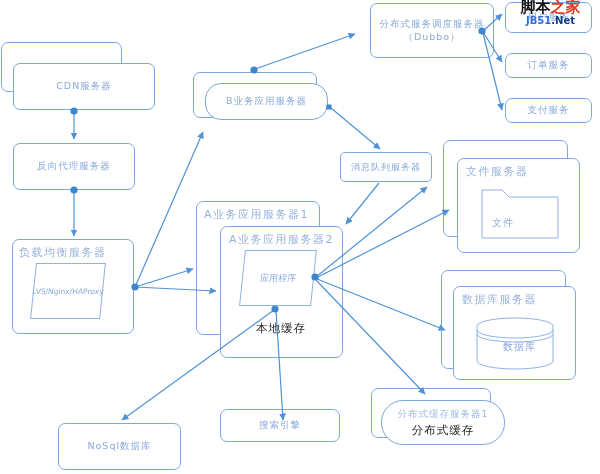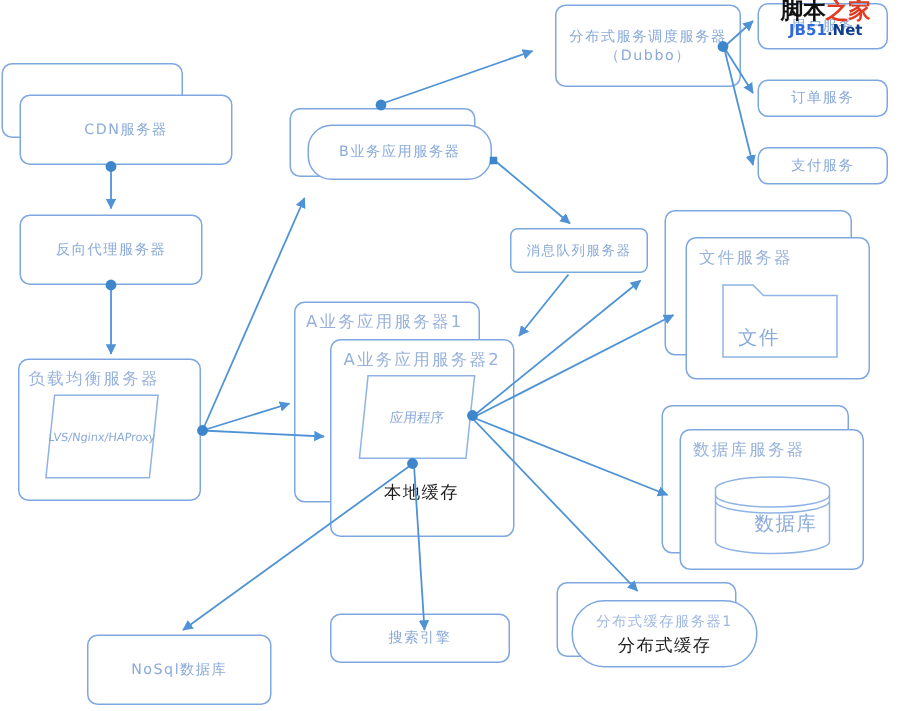--- a/index.html
+++ b/index.html
@@ -8,21 +8,21 @@
   .box{position:absolute;background:#fff;border:1px solid #7fa7df;border-radius:7px;box-sizing:border-box;}
   .back{border-radius:7px;}
   .lbl{position:absolute;inset:0;display:flex;align-items:center;justify-content:center;
        color:#8aaad9;font-size:9.5px;letter-spacing:1px;text-align:center;}
   .title{position:absolute;top:5px;left:8px;color:#97b2dc;font-size:11px;letter-spacing:1.5px;}
   .para{position:absolute;border:1px solid #8fb3e4;background:#fff;transform:skewX(-6deg);box-sizing:border-box;
         display:flex;align-items:center;justify-content:center;color:#8aaad9;}
   .black-text{position:absolute;color:#1d1d1d;font-size:11.5px;letter-spacing:1px;}
   #edges-svg{position:absolute;left:0;top:0;width:600px;height:474px;pointer-events:none;}
   .shape-svg{position:absolute;}
-  .shape-lbl{position:absolute;color:#8aaad9;font-size:13px;letter-spacing:1px;}
+  .shape-lbl{position:absolute;color:#8aaad9;font-size:10px;letter-spacing:1px;}
   #watermark{position:absolute;left:503px;top:0;width:95px;text-align:center;line-height:1.05;}
   #watermark .wm1{font-size:15px;font-weight:bold;color:#111;}
   #watermark .wm1 .red{color:#e23a1f;}
   #watermark .wm2{font-size:10px;font-weight:bold;color:#103c8c;}
   #watermark .wm2 .blue{color:#2f6bd8;text-shadow:0 0 1px #fff;}
   .two-line{position:absolute;inset:0;display:flex;flex-direction:column;align-items:center;justify-content:center;
             color:#8aaad9;font-size:9.5px;letter-spacing:1px;}
   .cache-title{color:#a0b9e2;font-size:9.5px;letter-spacing:1px;}
   .cache-black{color:#1d1d1d;font-size:11.5px;letter-spacing:1px;margin-top:2px;}
 </style>

